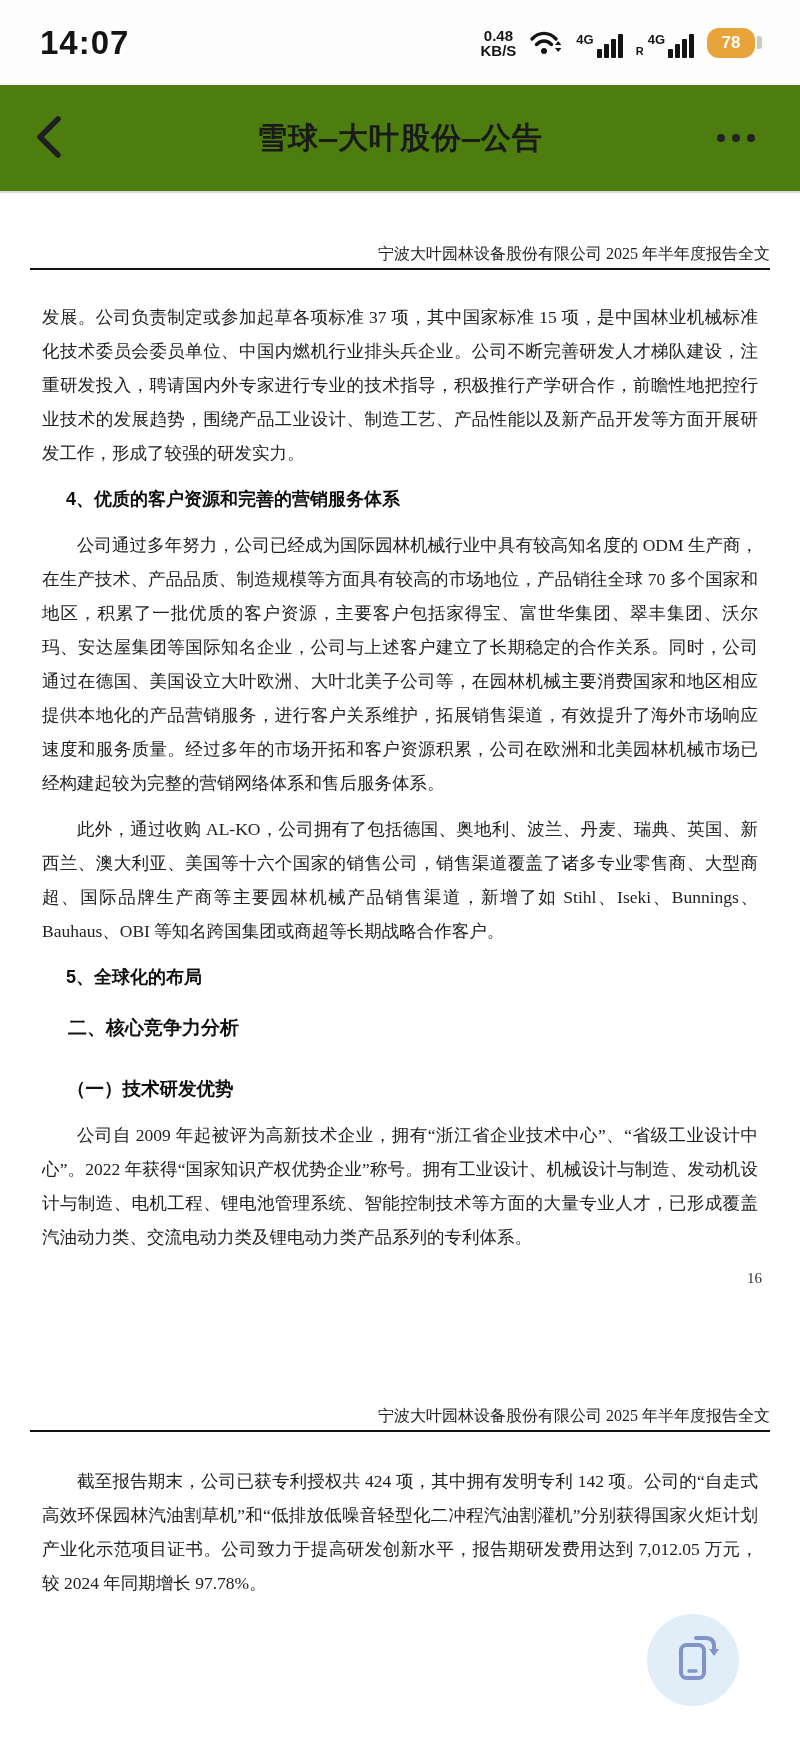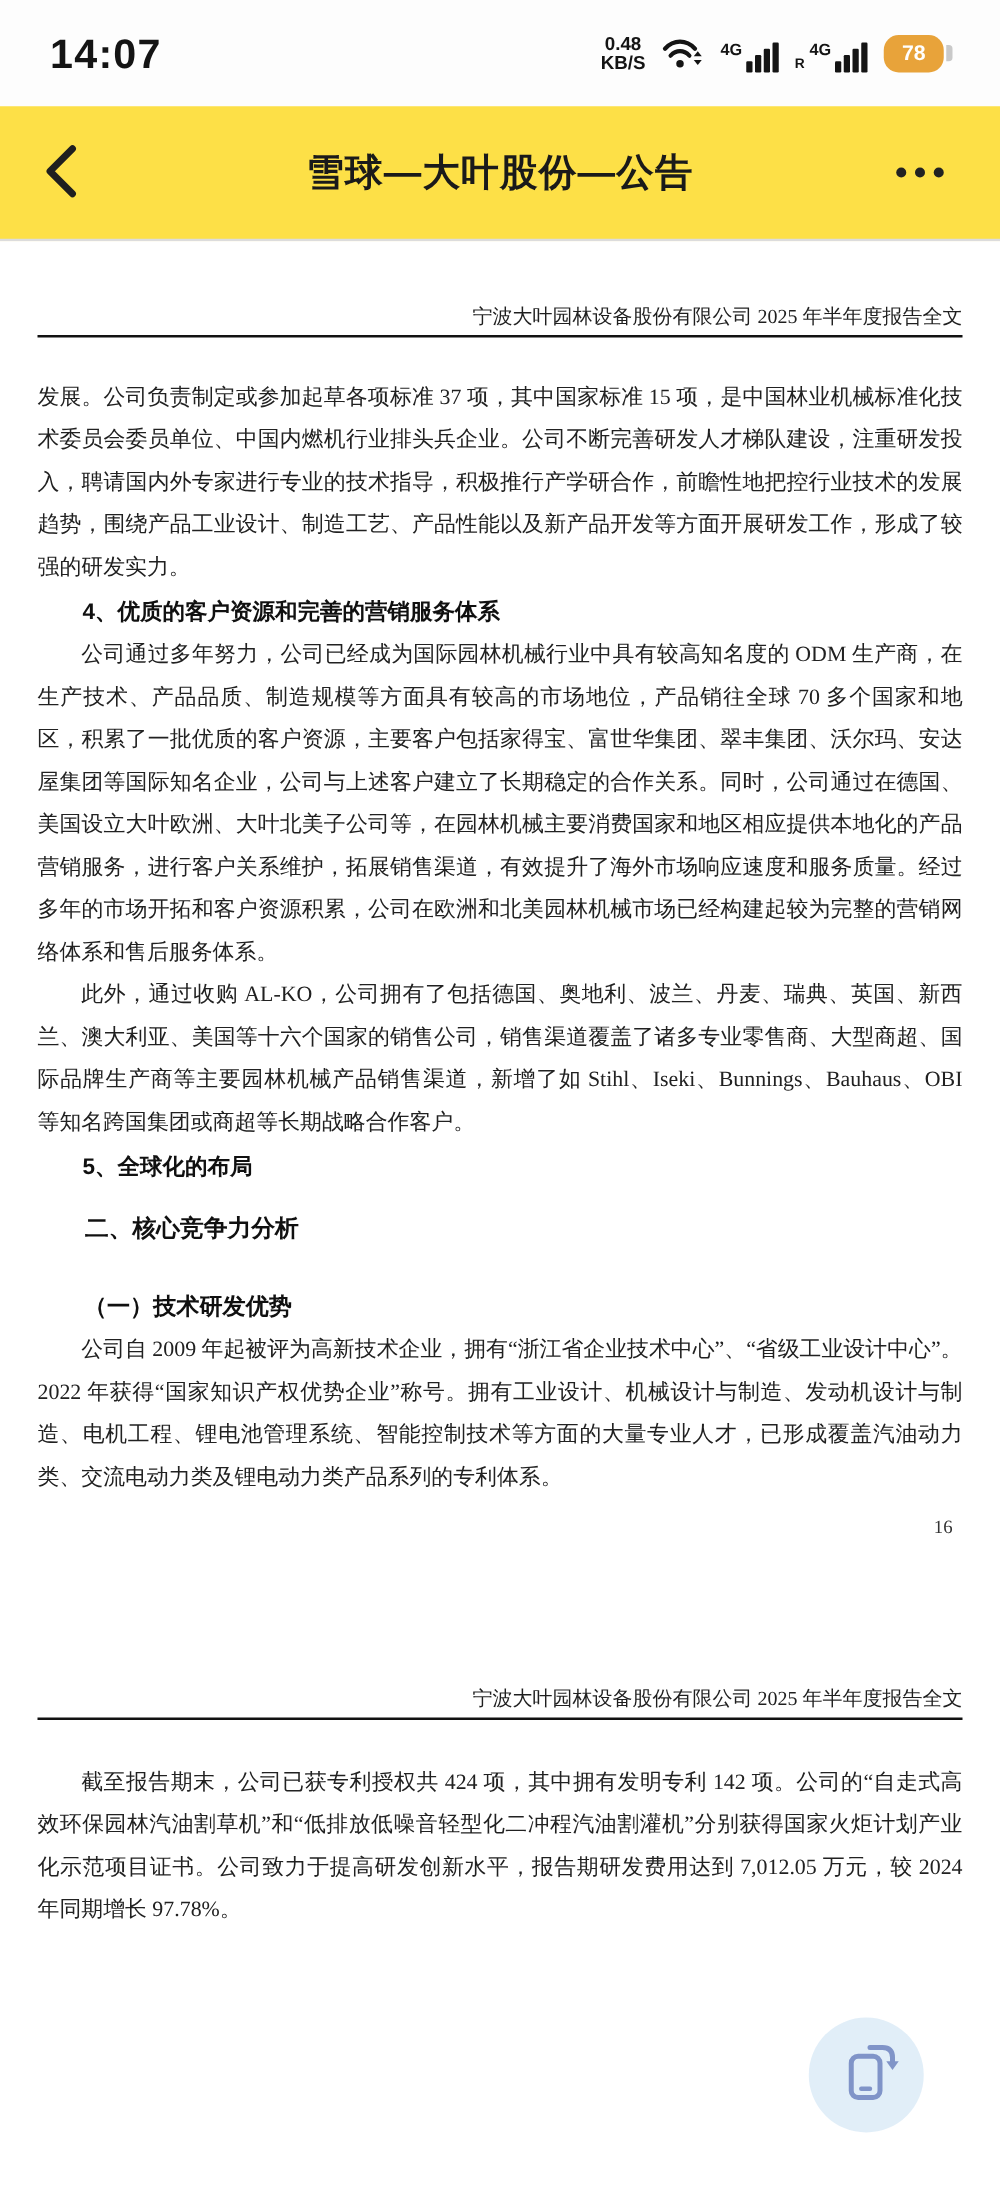--- a/index.html
+++ b/index.html
@@ -26,37 +26,37 @@
   .b1{height:9px;} .b2{height:14px;} .b3{height:19px;} .b4{height:24px;}
   .battery{display:flex;align-items:center;}
   .battery-body{
     width:48px;height:30px;border-radius:12px;background:#E8A33A;
     display:flex;align-items:center;justify-content:center;
     color:#fff;font-size:17px;font-weight:700;
   }
   .battery-nub{width:5px;height:13px;background:#c9c9c9;border-radius:0 3px 3px 0;margin-left:2px;}
   
   .nav-bar{
-    height:106px;position:relative;background:#fde047;
+    height:106px;position:relative;background:#4d7c0f;
     border-bottom:2px solid #dcdcdc;
-    display:flex;align-items:center;justify-content:center;
+    display:flex;align-items:center;justify-content:center;font-family:Liberation Mono, monospace;
   }
   .nav-back{position:absolute;left:26px;top:26px;width:44px;height:54px;
     display:flex;align-items:center;justify-content:center;cursor:pointer;background:none;border:none;padding:0;}
   .nav-title{font-size:30px;font-weight:600;color:#1a1a1a;letter-spacing:1px;}
   .nav-more{position:absolute;right:34px;top:38px;width:60px;height:30px;
     display:flex;align-items:center;justify-content:center;gap:7px;cursor:pointer;background:none;border:none;padding:0;}
   .nav-more i{width:8px;height:8px;border-radius:50%;background:#222;display:block;}
   
   .viewer{position:relative;background:#ffffff;height:1567px;overflow:hidden;}
   .page{padding:0 30px;
     font-family:"Liberation Serif","DejaVu Serif",serif;color:#222;}
   .doc-header{margin-top:50px;font-size:16px;text-align:right;color:#1f1f1f;line-height:22px;}
   .doc-rule{border:none;border-top:2.5px solid #111;margin:3px 0 0 0;}
-  .para{font-size:17.5px;line-height:34px;text-align:justify;margin:0;text-indent:2em;color:#212121;}
+  .para{font-size:17.5px;line-height:34px;text-align:justify;margin:12px;text-indent:2em;color:#212121;}
   .para.noindent{text-indent:0;margin-top:30px;}
   .h-num{font-family:"Liberation Sans","DejaVu Sans",sans-serif;font-weight:700;
     font-size:18px;line-height:34px;margin:2px 0 0 0;text-indent:2em;color:#101010;}
   .h-section{font-family:"Liberation Sans","DejaVu Sans",sans-serif;font-weight:700;
     font-size:19px;line-height:36px;margin:16px 0 0 0;text-indent:2em;color:#101010;}
   .h-sub{font-family:"Liberation Sans","DejaVu Sans",sans-serif;font-weight:700;
     font-size:18.5px;line-height:34px;margin:26px 0 0 0;text-indent:2em;color:#101010;}
   .page-number{font-size:15px;text-align:right;margin:16px 8px 0 0;color:#333;}
   .page2-header{margin-top:118px;}
   .p2-first{margin-top:32px;}

